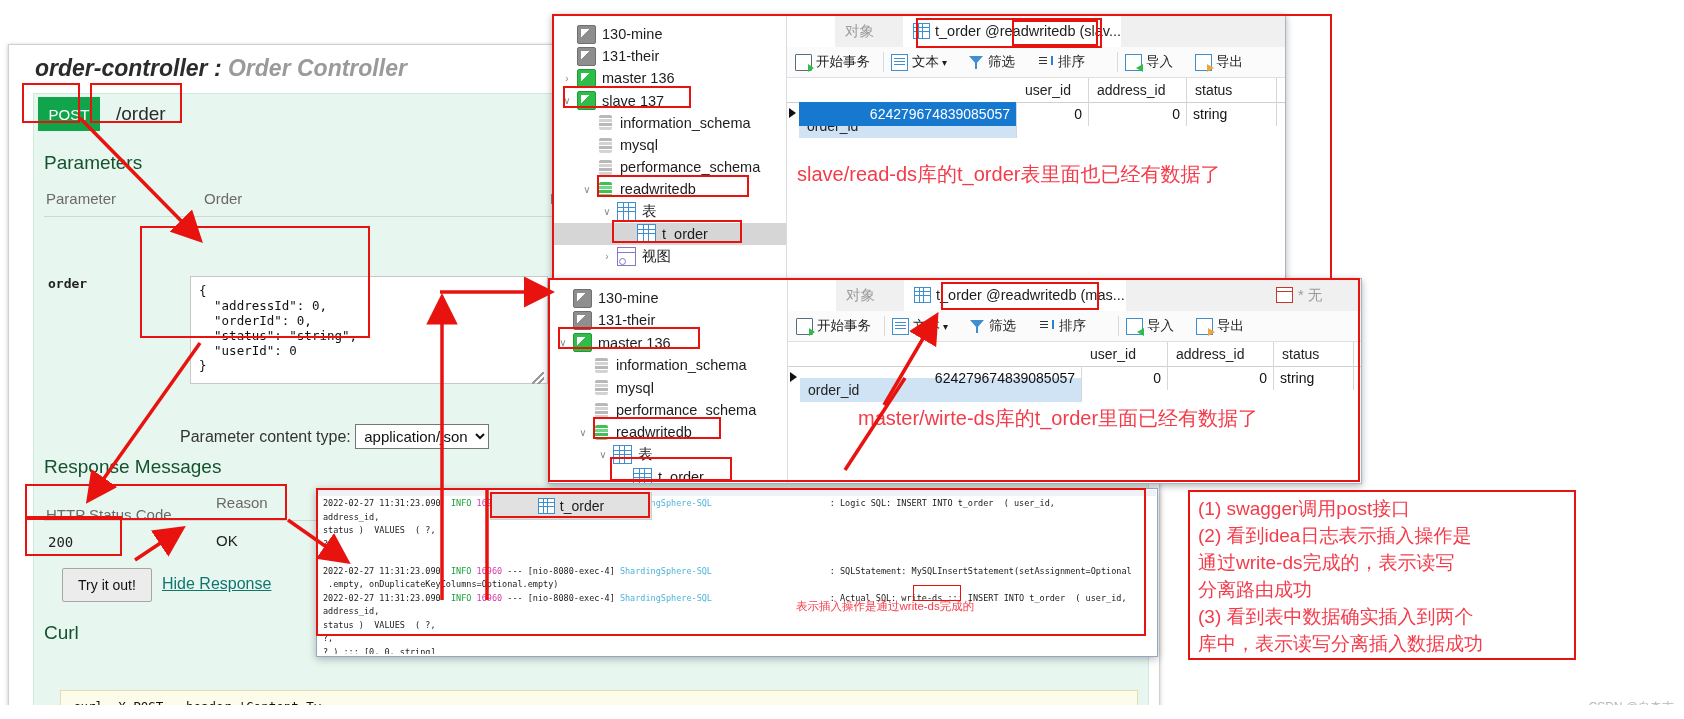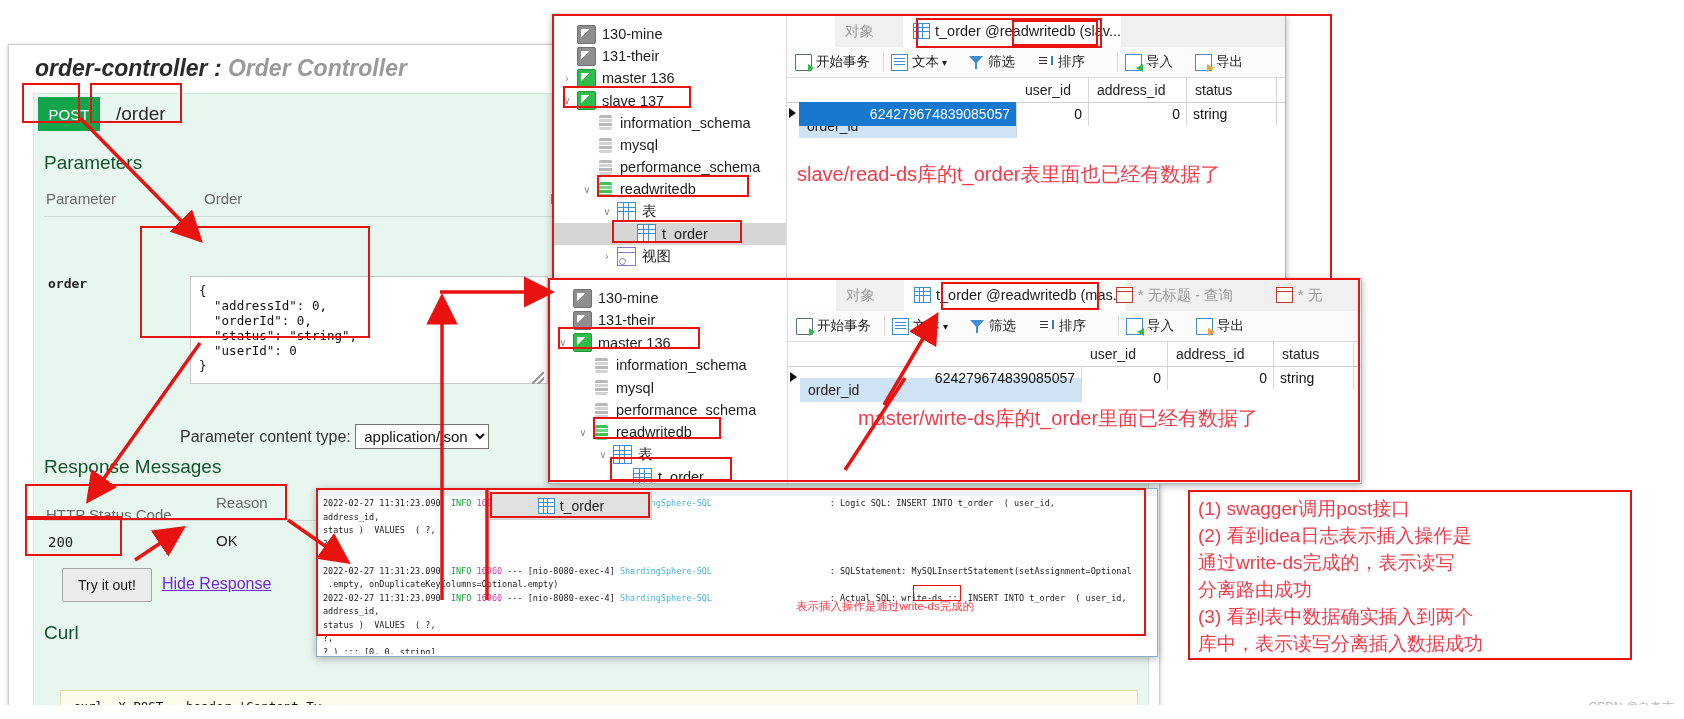--- a/index.html
+++ b/index.html
@@ -60,21 +60,21 @@
   .status-cell{position:absolute;font-size:14px;color:#222;
     font-family:"DejaVu Sans Mono","Liberation Mono",monospace;}
   .reason-cell{position:absolute;font-size:15px;color:#222;}
   #try-btn{
     position:absolute;left:28px;top:474px;width:88px;height:32px;
     background:#ececec;border:1px solid #a6a6a6;border-radius:2px;
     font-size:14px;color:#111;display:flex;align-items:center;justify-content:center;
     cursor:pointer;
   }
   #hide-response{
-    position:absolute;left:128px;top:481px;font-size:16px;color:#6d28d9;
+    position:absolute;left:128px;top:481px;font-size:16px;color:#0f766e;
     text-decoration:underline;cursor:pointer;
   }
   #curl-box{
     position:absolute;left:26px;top:596px;right:10px;height:110px;
     background:#fdfbe9;border:1px solid #e3ddb0;
     font-family:"DejaVu Sans Mono","Liberation Mono",monospace;
     font-size:12.5px;color:#111;padding:8px 12px;line-height:16px;white-space:pre;
     box-sizing:border-box;overflow:hidden;
   }
 
@@ -208,21 +208,21 @@
     position:absolute;left:600px;top:95px;width:44px;height:14px;
     border:1.5px solid #e8130f;
   }
 
   
   .redbox{position:absolute;border:2.5px solid #e8130f;box-sizing:border-box;pointer-events:none;}
   .redbox.thin{border-width:2px;}
   .redtext{position:absolute;color:#f43b4a;white-space:pre;line-height:1.35;}
   svg.arrows{position:absolute;left:0;top:0;width:1684px;height:719px;pointer-events:none;}
   #conclusion-box{
-    position:absolute;left:1188px;top:490px;width:444px;height:170px;
+    position:absolute;left:1188px;top:490px;width:388px;height:170px;
     border:2.5px solid #e8130f;background:rgba(255,255,255,.0);
     box-sizing:border-box;
     padding-left:16px;
   }
   #conclusion-text{
     position:absolute;left:8px;top:4px;right:4px;
     color:#f43b4a;font-size:19px;line-height:1.42;white-space:pre;
   }
   #watermark{
     position:absolute;right:10px;bottom:3px;font-size:12px;color:#b5b5b5;white-space:nowrap;
@@ -444,24 +444,20 @@
     </div>
 
   <div class="nav-right" style="left:239px;">
     <div class="tab-bar">
         <div class="tab inactive" style="left: 0px; width: 68px;">
           <span>对象</span>
         </div>
         <div class="tab active" style="left: 68px; width: 202px;">
           <span class="ic-tab-grid"></span>
           <span>t_order @readwritedb (mas...</span>
-        </div>
-        <div class="tab inactive" style="left: 270px; width: 160px;">
-          <span class="ic-query"></span>
-          <span>* 无标题 - 查询</span>
         </div>
         <div class="tab inactive" style="left: 430px; width: 120px;">
           <span class="ic-query"></span>
           <span>* 无</span>
         </div>
       </div>
     <div class="toolbar" style="top:32px;">
         <div class="tb-item" style="left: 8px;">
           <span class="tb-ico ic-trans"></span>
           <span>开始事务</span>

